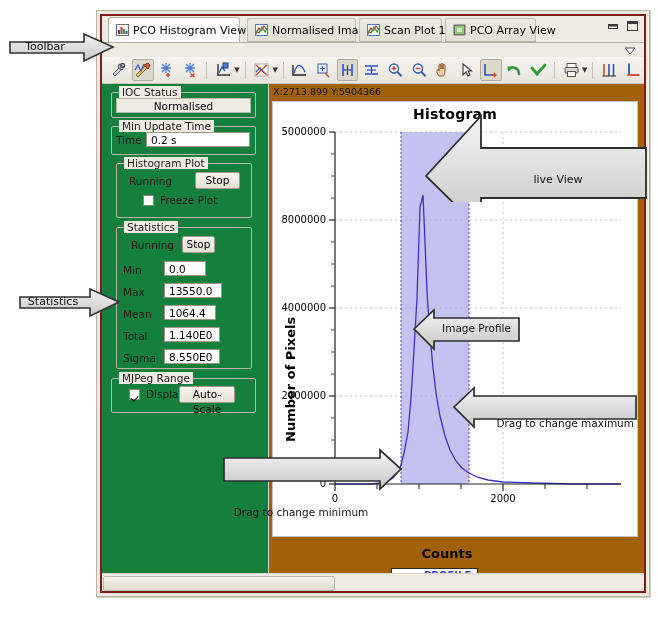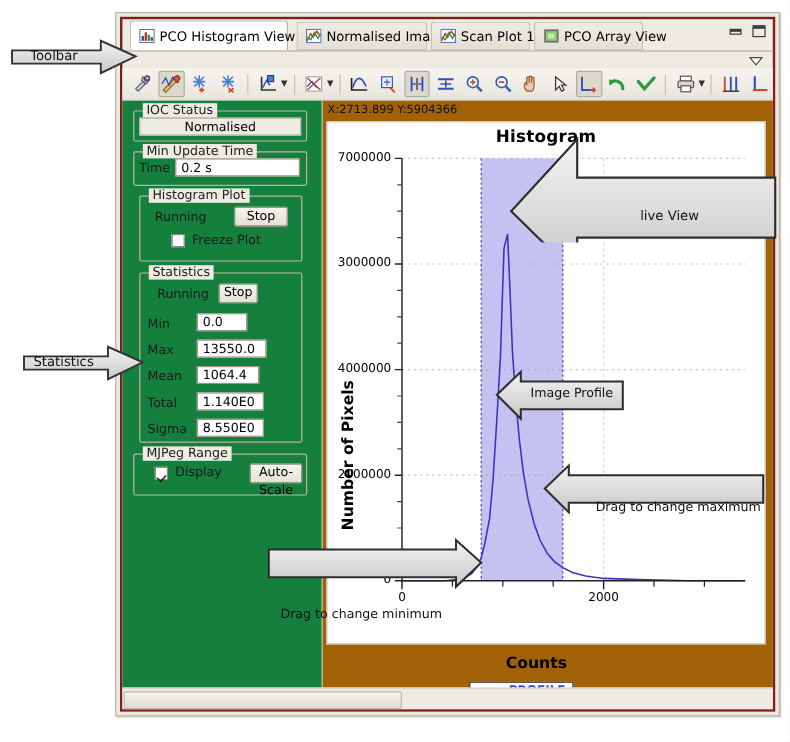--- a/index.html
+++ b/index.html
@@ -326,21 +326,21 @@
       <div class="field" style="position:absolute;left:47px;top:99px;width:56px;">1.140E0</div>
 
       <span class="lab" style="position:absolute;left:6px;top:124px;">Sigma</span>
       <div class="field" style="position:absolute;left:47px;top:121px;width:56px;">8.550E0</div>
     </div>
 
     <div class="group" style="left:9px;top:294px;width:143px;height:33px;">
       <span class="glabel">MJPeg Range</span>
       <span class="cbox chk" style="position:absolute;left:17px;top:10px;"></span>
       <span class="lab" style="position:absolute;left:34px;top:9px;">Display</span>
-      <div class="btn" style="position:absolute;left:96px;top:7px;width:44px;">Auto-Scale</div>
+      <div class="btn" style="position:absolute;left:67px;top:7px;width:56px;">Auto-Scale</div>
     </div>
   </div>
 
   <div class="rightpanel">
     <div class="coord">X:2713.899 Y:5904366</div>
 
     <div class="plotbox">
       <div class="ctitle">Histogram</div>
 
       <div class="ylab" style="left:10px;top:340px;">Number of Pixels</div>
@@ -394,22 +394,22 @@
           <line x1="62" y1="382" x2="62" y2="389" stroke-width="1.2"></line>
           <line x1="230" y1="382" x2="230" y2="389" stroke-width="1.2"></line>
           <line x1="104" y1="382" x2="104" y2="387"></line>
           <line x1="146" y1="382" x2="146" y2="387"></line>
           <line x1="188" y1="382" x2="188" y2="387"></line>
           <line x1="272" y1="382" x2="272" y2="387"></line>
           <line x1="314" y1="382" x2="314" y2="387"></line>
         </g>
       </svg>
 
-      <div style="position:absolute;left:0;top:24px;width:53px;text-align:right;font-size:10px;">7000000</div>
-      <div style="position:absolute;left:0;top:112px;width:53px;text-align:right;font-size:10px;">3000000</div>
+      <div style="position:absolute;left:0;top:24px;width:53px;text-align:right;font-size:10px;">5000000</div>
+      <div style="position:absolute;left:0;top:112px;width:53px;text-align:right;font-size:10px;">8000000</div>
       <div style="position:absolute;left:0;top:200px;width:53px;text-align:right;font-size:10px;">4000000</div>
       <div style="position:absolute;left:0;top:288px;width:53px;text-align:right;font-size:10px;">2000000</div>
       <div style="position:absolute;left:0;top:376px;width:53px;text-align:right;font-size:10px;">0</div>
 
       <div style="position:absolute;left:50px;top:391px;width:24px;text-align:center;font-size:10px;">0</div>
       <div style="position:absolute;left:213px;top:391px;width:34px;text-align:center;font-size:10px;">2000</div>
 
       <div class="legend" style="left:118px;top:466px;">
         <span class="legline"></span>
         <span class="legtxt">PROFILE</span>

